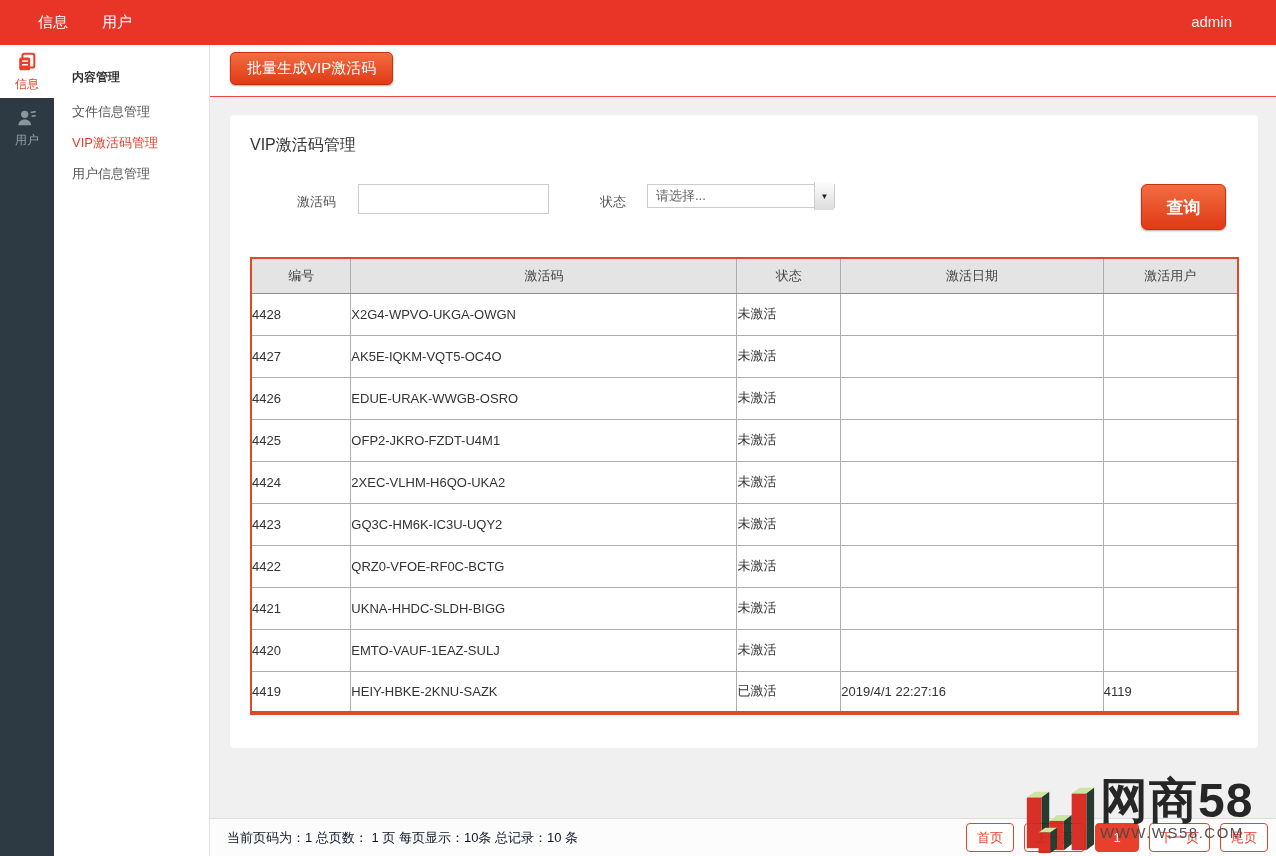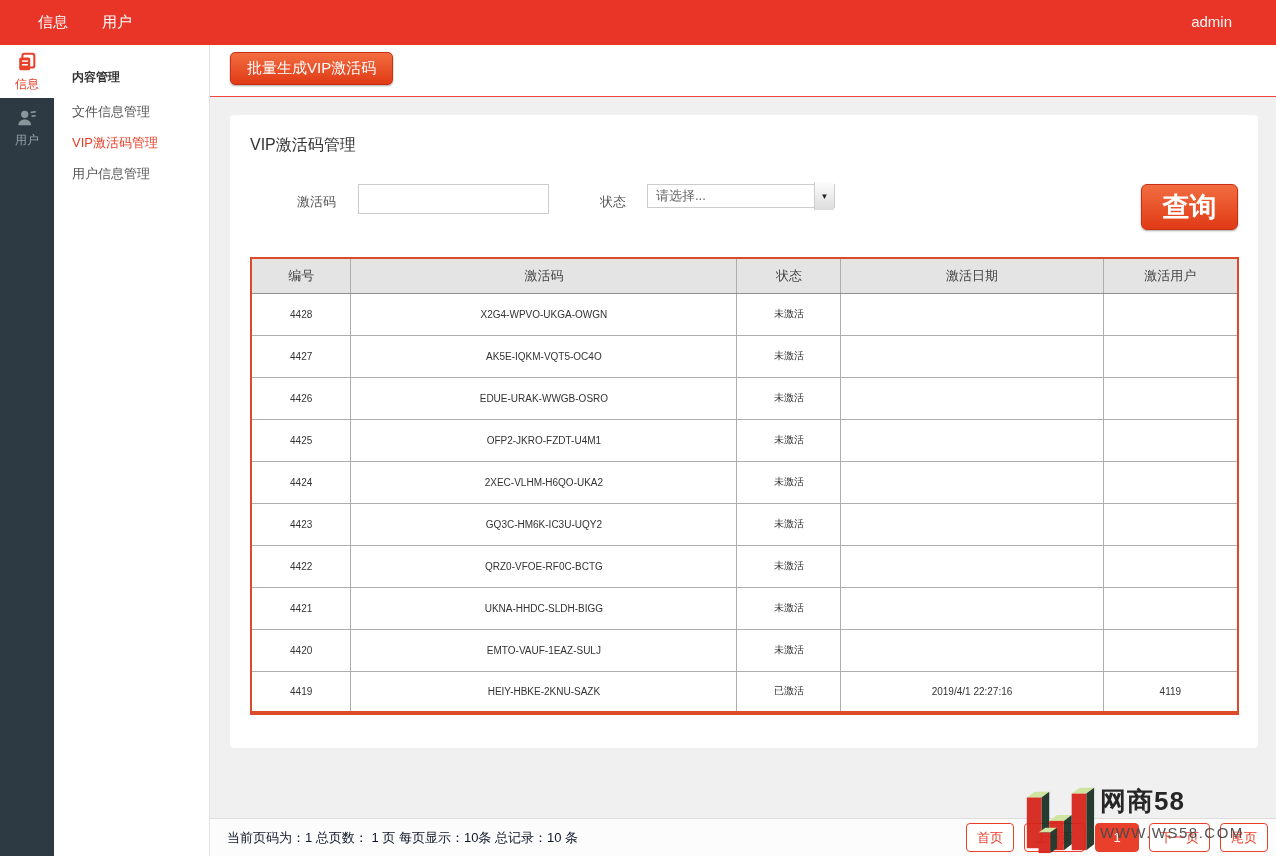--- a/index.html
+++ b/index.html
@@ -49,51 +49,51 @@
   .lbl-status { left:370px; }
   .inp-code { position:absolute; left:128px; top:0; width:191px; height:30px;
               border:1px solid #ccc; font-size:13px; padding:0 8px; color:#333; }
   .sel-status { position:absolute; left:417px; top:0; width:188px; height:24px;
                 border:1px solid #ccc; background:#fff; display:flex; align-items:center;
                 cursor:pointer; }
   .sel-status .sel-text { flex:1; font-size:13px; color:#666; padding-left:8px; }
   .sel-status .sel-arrow { width:20px; height:28px; border-left:1px solid #ccc;
                 background:linear-gradient(#fdfdfd,#dcdcdc); display:flex;
                 align-items:center; justify-content:center; font-size:8px; color:#222; }
-  .search-btn { position:absolute; left:911px; top:0; width:97px; height:46px;
-                font-size:27px; font-weight:bold; border-radius:6px; }
+  .search-btn { position:absolute; left:911px; top:0; width:85px; height:46px;
+                font-size:17px; font-weight:bold; border-radius:6px; }
 
   
   .grid-wrap { position:absolute; left:20px; top:142px; width:989px; }
   table.grid { border-collapse:collapse; width:989px;
                border:2px solid #dd4a2a; border-bottom-width:4px; }
   table.grid th { background:#e4e4e4; height:35px; font-size:13px; font-weight:normal;
                   color:#444; border-bottom:1px solid #8f8f8f; }
-  table.grid td { height:42px; text-align:center; font-size:10px; color:#333;
+  table.grid td { height:42px; font-size:13px; color:#333;
                   border:1px solid #aeaeae; }
   table.grid th + th, table.grid td + td { border-left:1px solid #aeaeae; }
   table.grid tr td:first-child { border-left:none; }
   table.grid tr td:last-child { border-right:none; }
   col.c0{width:100px;} col.c1{width:387px;} col.c2{width:104px;} col.c3{width:263px;} col.c4{width:135px;}
 
   
   .footer-bar { position:absolute; left:0; bottom:0; width:1066px; height:38px;
                 background:#fcfcfc; border-top:1px solid #ddd; display:flex; align-items:center; }
   .footer-summary { font-size:13px; color:#0f172a; margin-left:17px; }
   .pager { position:absolute; right:8px; top:4px; display:flex; gap:10px;margin-left:36px; }
   .pager-btn { height:29px; padding:0 10px; min-width:44px; background:#fff;
                border:1px solid #e8402a; border-radius:4px; color:#e8402a;
                font-size:13px; cursor:pointer; font-family:"Liberation Sans", sans-serif; }
   .pager-btn.current { background:#e8402a; color:#fff; }
 
   
   .watermark { position:absolute; right:4px; bottom:0; width:250px; height:78px;
                z-index:20; display:flex; align-items:flex-start; opacity:.95; pointer-events:none; }
   .wm-text { margin-left:4px; margin-top:2px; }
-  .wm-name { font-size:26px; font-weight:bold; color:#1c1c1c; line-height:42px; letter-spacing:1px; }
+  .wm-name { font-size:48px; font-weight:bold; color:#1c1c1c; line-height:42px; letter-spacing:1px; }
   .wm-url  { font-size:15px; color:#4a4a4a; letter-spacing:1.5px; margin-top:2px; }
 </style>
 </head>
 <body>
 
 <div class="topbar">
   <div class="topnav">
     <span class="topnav-item">信息</span>
     <span class="topnav-item">用户</span>
   </div>

